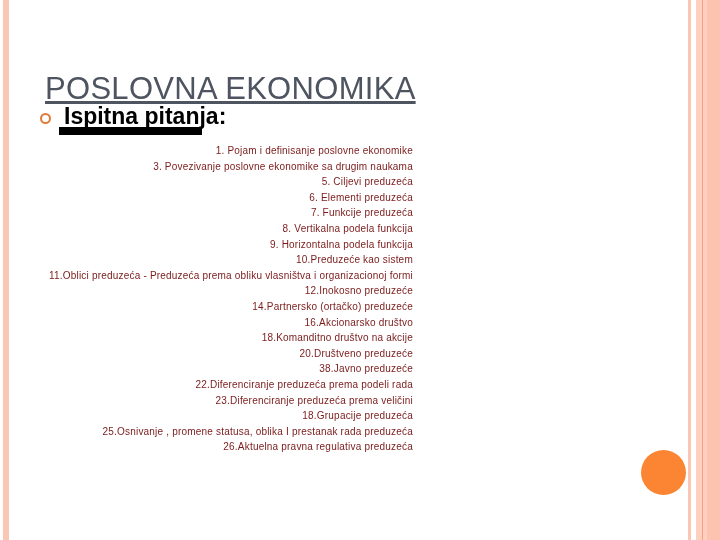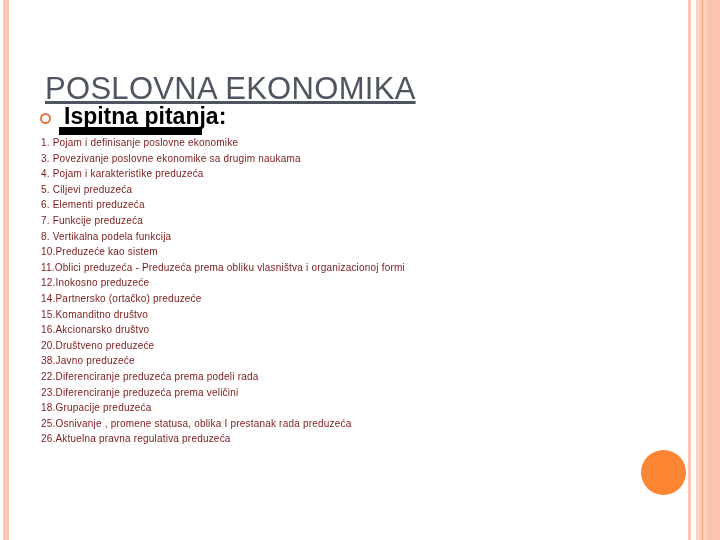--- a/index.html
+++ b/index.html
@@ -7,21 +7,21 @@
     .left-bar { position: absolute; left: 3px; top: 0; width: 6px; height: 540px; background: #fbc7b5; }
     .right-bar-1 { position: absolute; left: 688px; top: 0; width: 3px; height: 540px; background: #fbc7b5; }
     .right-bar-2 { position: absolute; left: 696px; top: 0; width: 24px; height: 540px; background: #fdd0c0; }
     .right-line { position: absolute; left: 702px; top: 0; width: 1px; height: 540px; background: #f4a27f; }
     .right-bar-3 { position: absolute; left: 707px; top: 0; width: 13px; height: 540px; background: #fcc4b0; }
     .title { position: absolute; left: 45px; top: 71px; font-size: 31px; color: #4e5560; letter-spacing: 0.3px; white-space: nowrap; text-decoration: underline; }
     .bullet-row { position: absolute; left: 40px; top: 98px; height: 36px; display: flex; align-items: center; justify-content: space-between; }
     .bullet-icon { width: 7px; height: 7px; border: 2px solid #e07a3c; border-radius: 50%; margin-right: 13px; margin-top: 4px; }
     .subtitle { font-size: 23px; font-weight: bold; color: #000; position: relative; white-space: nowrap; }
     .subtitle-bar { position: absolute; left: 59px; top: 127px; width: 143px; height: 8px; background: #000; }
-    .list { position: absolute; left: 37px; top: 131px; margin: 4px; padding: 0; list-style: none; }
+    .list { position: absolute; left: 37px; top: 131px; margin: 12px; padding: 0; list-style: none; text-align: right; }
     .list li { font-size: 10px; color: #7a1a1a; height: 15.6px; line-height: 15.6px; white-space: nowrap; letter-spacing: 0.2px; }
     .dot { position: absolute; left: 641px; top: 450px; width: 45px; height: 45px; border-radius: 50%; background: #fb8532; }
   </style>
 </head>
 <body>
 
 <div class="left-bar"></div>
 <div class="right-bar-1"></div>
 <div class="right-bar-2"></div>
 <div class="right-bar-3"></div>
@@ -31,31 +31,31 @@
 
 <div class="bullet-row">
   <span class="bullet-icon"></span>
   <span class="subtitle">Ispitna pitanja:</span>
 </div>
 <div class="subtitle-bar"></div>
 
 <ul class="list">
   <li>1. Pojam i definisanje poslovne ekonomike</li>
   <li>3. Povezivanje poslovne ekonomike sa drugim naukama</li>
-  <li>4. Pojam i  karakteristike preduzeća</li>
   <li>5. Ciljevi preduzeća</li>
   <li>6. Elementi preduzeća</li>
   <li>7. Funkcije preduzeća</li>
   <li>8. Vertikalna podela funkcija</li>
+  <li>9. Horizontalna podela funkcija</li>
   <li>10.Preduzeće kao sistem</li>
   <li>11.Oblici preduzeća - Preduzeća prema obliku vlasništva i organizacionoj formi</li>
   <li>12.Inokosno preduzeće</li>
   <li>14.Partnersko (ortačko) preduzeće</li>
-  <li>15.Komanditno društvo</li>
   <li>16.Akcionarsko društvo</li>
+  <li>18.Komanditno društvo na akcije</li>
   <li>20.Društveno preduzeće</li>
   <li>38.Javno preduzeće</li>
   <li>22.Diferenciranje preduzeća prema podeli rada</li>
   <li>23.Diferenciranje preduzeća prema veličini</li>
   <li>18.Grupacije preduzeća</li>
   <li>25.Osnivanje , promene statusa, oblika I prestanak rada preduzeća</li>
   <li>26.Aktuelna pravna regulativa preduzeća</li>
 </ul>
 
 <div class="dot"></div>

